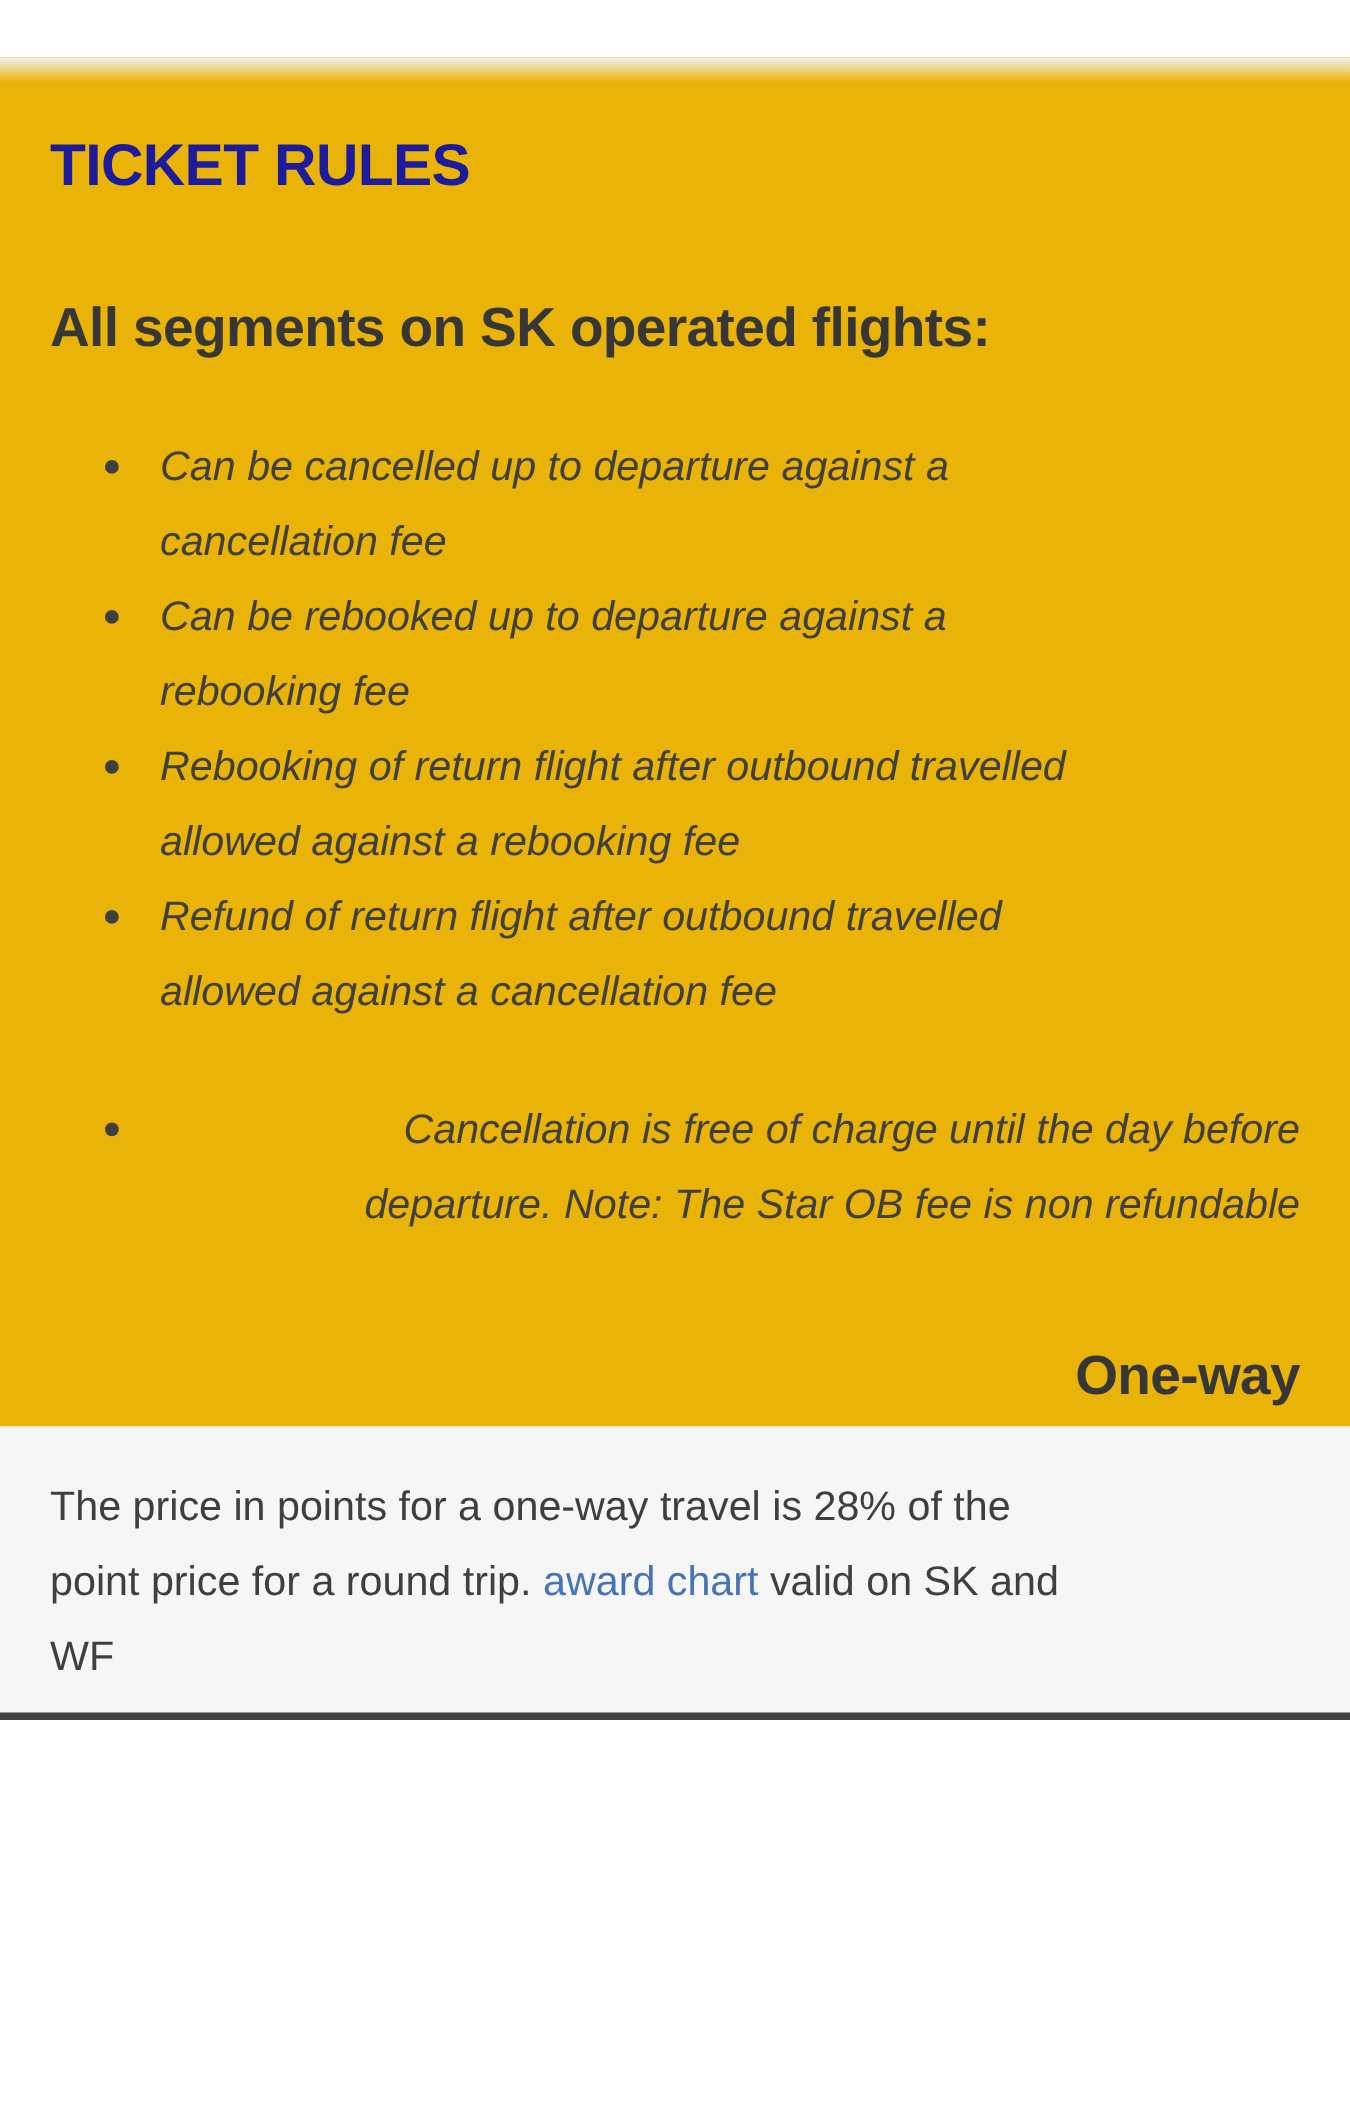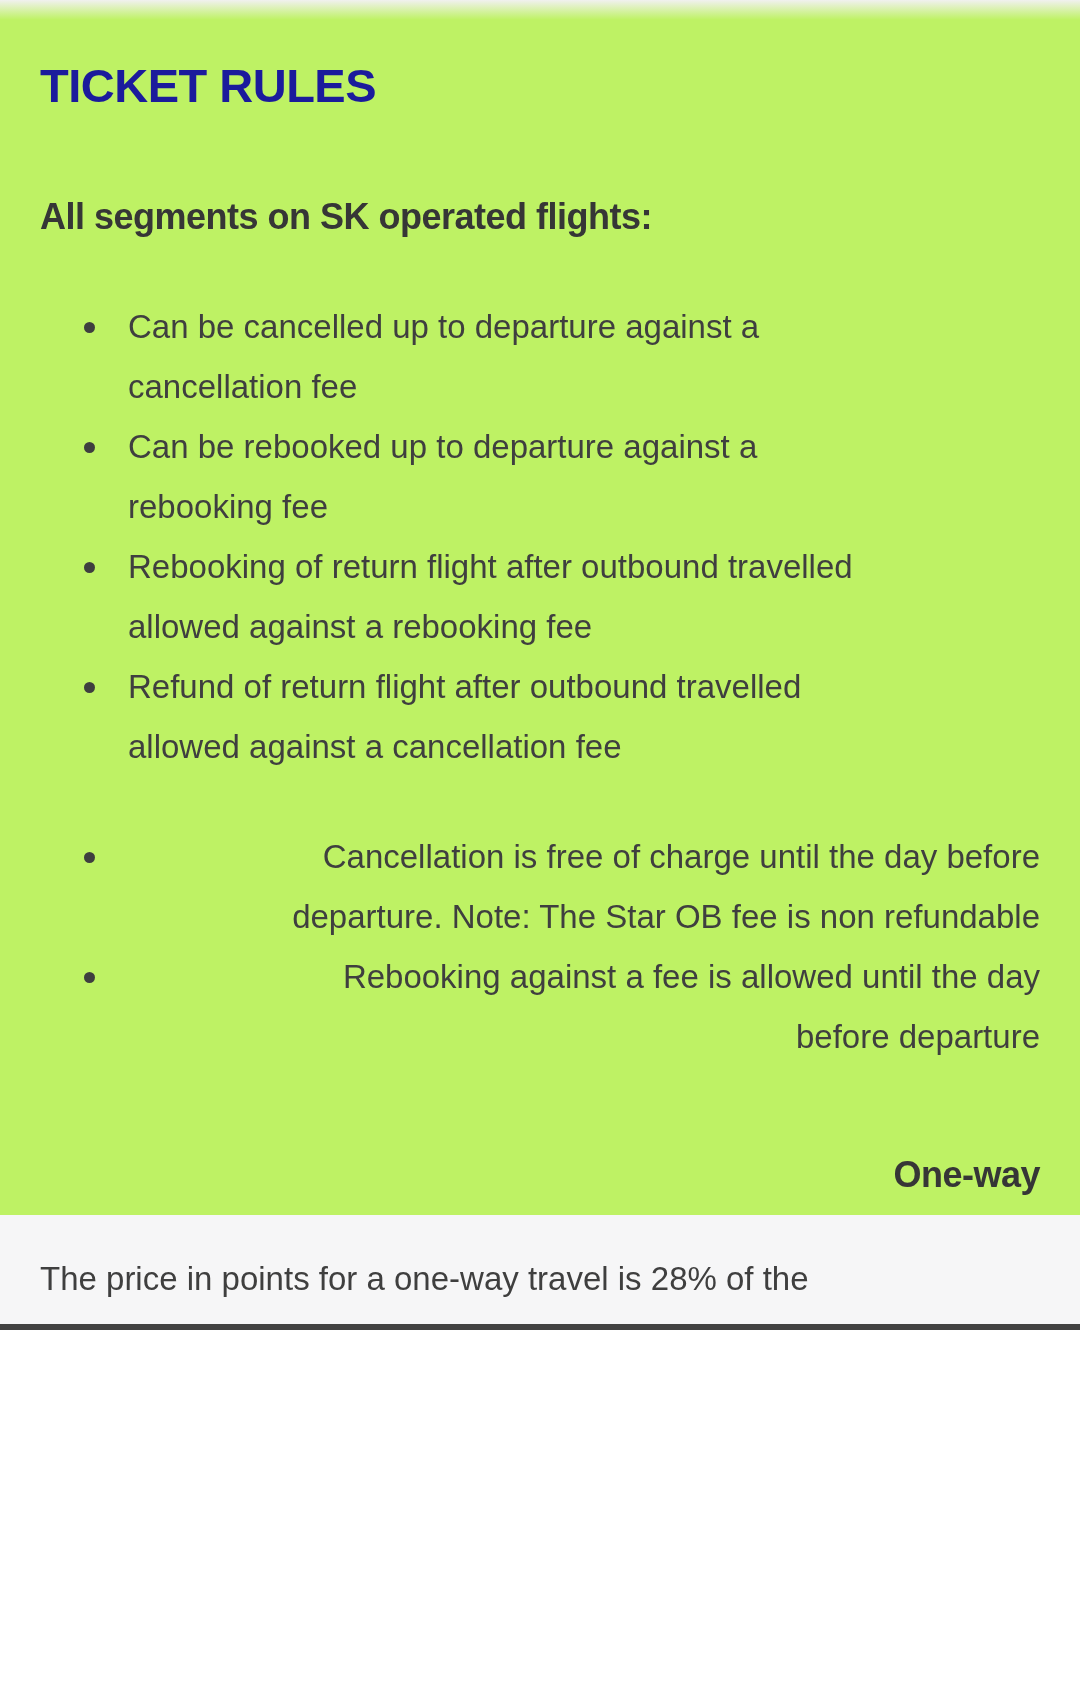--- a/index.html
+++ b/index.html
@@ -1,23 +1,24 @@
 <!DOCTYPE html>
 <html style="--title: #1b1b9c; --heading-text: #363636; --body-text: #3f3f3f; --link: #4673b6; --band-background: #f6f6f7;"><head>
 <meta charset="utf-8">
 <style>
   html, body { margin: 0; padding: 0; }
   .page {
     position: relative;
     width: 1080px;
     height: 1330px;
-    background: #bef264;
+    background: #eab308;
     font-family: "Liberation Sans", sans-serif;
     overflow: hidden;
     box-sizing: border-box;
+    margin-top: 46px;
   }
   .top-fade {
     position: absolute;
     top: 0; left: 0; right: 0;
     height: 22px;
     background: linear-gradient(#f1f1ef, rgba(253,253,252,0) 90%);
     pointer-events: none;
   }
   .content {
     padding: 58px 40px 0 40px;
@@ -25,21 +26,21 @@
   .page-title {
     margin: 0;
     font-size: 47px;
     line-height: 55px;
     font-weight: 800;
     letter-spacing: -0.5px;
     color: var(--title, #1b1b9c);
   }
   .section-heading {
     margin: 82px 0 0 0;
-    font-size: 36px;
+    font-size: 44px;
     line-height: 44px;
     font-weight: bold;
     letter-spacing: -0.5px;
     color: var(--heading-text, #363636);
   }
   .section-heading.second { margin-top: 96px; }
   .one-way-heading { margin-top: 86px; text-align: right; }
   ul.rules-list {
     list-style: none;
     margin: 58px 0 0 0;
@@ -55,21 +56,21 @@
   }
   .bullet-dot {
     position: absolute;
     left: 44px;
     top: 25px;
     width: 11px;
     height: 11px;
     border-radius: 50%;
     background: var(--body-text, #3f3f3f);
   }
-  .li-text { white-space: pre-line; }
+  .li-text { white-space: pre-line; font-style: italic; }
   .band {
     margin-top: 18px;
     background: var(--band-background, #f6f6f7);
     padding: 34px 40px 80px 40px;
   }
   .band p {
     margin: 0;
     font-size: 33px;
     line-height: 60px;
     color: var(--body-text, #3f3f3f);
@@ -123,25 +124,20 @@
       </ul>
     </section>
 
     <section>
       <ul class="rules-list second">
         <li>
           <span class="bullet-dot"></span>
           <span class="li-text">Cancellation is free of charge until the day before
 departure. Note: The Star OB fee is non refundable</span>
         </li>
-        <li>
-          <span class="bullet-dot"></span>
-          <span class="li-text">Rebooking against a fee is allowed until the day
-before departure</span>
-        </li>
       </ul>
     </section>
 
     <h2 class="section-heading one-way-heading">One-way</h2>
   </div>
 
   <div class="band">
     <p><span>The price in points for a one-way travel is 28% of the
 point price for a round trip. </span><a class="inline-link">award chart</a><span> valid on SK and
 WF</span></p>

